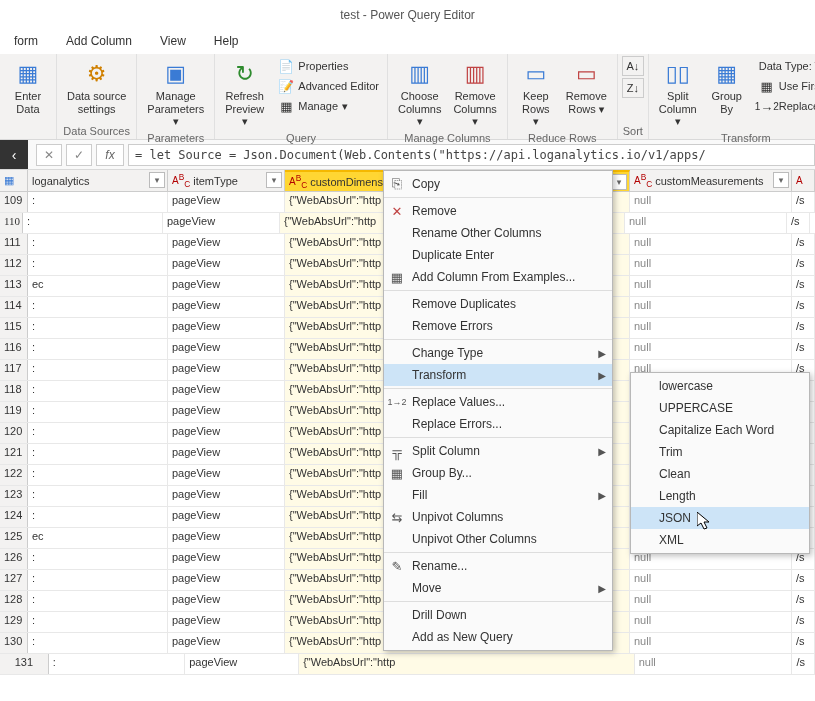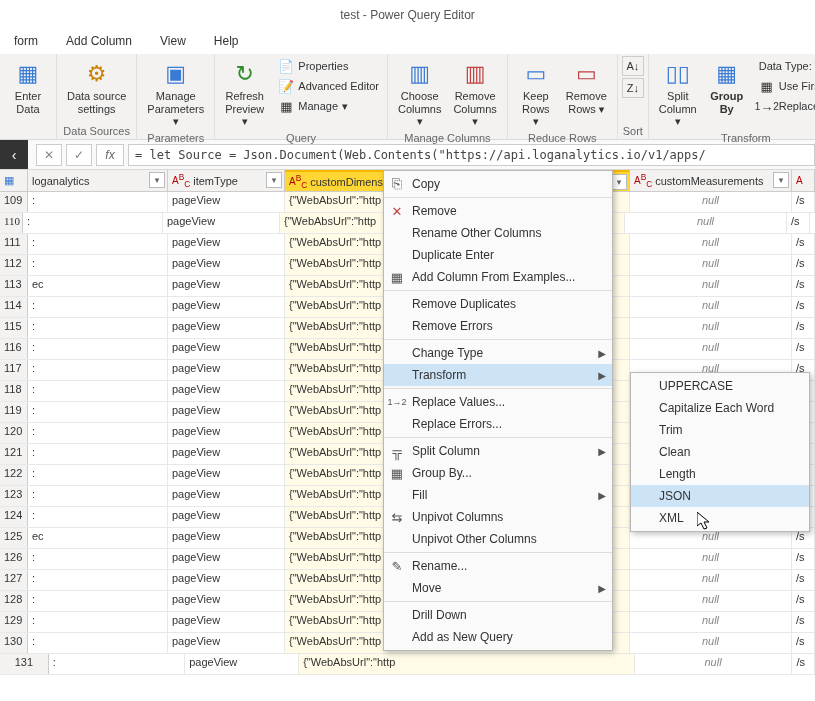--- a/index.html
+++ b/index.html
@@ -30,21 +30,21 @@
 .grid-header { display: flex; height: 22px; background: #f3f2f1; border-bottom: 1px solid #ccc; }
 .gh-cell { border-right: 1px solid #ccc; display: flex; align-items: center; padding: 0 4px; font-size: 11px; position: relative; background: inherit; }
 .gh-cell.sel { background: #ffd633; border-top: 2px solid #f5b800; }
 .gh-caret { position: absolute; right: 2px; top: 2px; width: 16px; height: 16px; border: 1px solid #bbb; background: #fff; display: flex; align-items: center; justify-content: center; font-size: 9px; color: #666; }
 .gh-type { color: #b30000; font-size: 10px; margin-right: 3px; }
 
 .grid-body { overflow: hidden; }
 .grid-row { display: flex; height: 21px; border-bottom: 1px solid #e8e8e8; }
 .gr-cell { border-right: 1px solid #e8e8e8; padding: 2px 4px; font-size: 11px; white-space: nowrap; overflow: hidden; color: #333; }
 .gr-cell.rownum { background: #f3f2f1; text-align: left; color: #333; border-right: 1px solid #ccc; }
-.gr-cell.null { font-style: italic; color: #888; text-align: center; }
+.gr-cell.null { color: #888; text-align: left; }
 .gr-cell.selcol { background: #fffbe6; }
 
 .context-menu { position: absolute; background: #fafafa; border: 1px solid #b8b8b8; box-shadow: 2px 2px 6px rgba(0,0,0,0.25); min-width: 230px; padding: 2px 0; z-index: 100; }
 .cm-item { display: flex; align-items: center; height: 22px; padding: 0 24px 0 28px; font-size: 12px; color: #333; position: relative; cursor: default; }
 .cm-item.hl { background: #cde4f7; }
 .cm-item .ico { position: absolute; left: 4px; width: 18px; height: 18px; display: flex; align-items: center; justify-content: center; font-size: 13px; color: #555; }
 .cm-item .arrow { position: absolute; right: 6px; font-size: 10px; color: #555; }
 
 .cursor-ptr { position: absolute; width: 16px; height: 20px; pointer-events: none; z-index: 200; }
 </style>
@@ -162,21 +162,21 @@
 
   <div class="ribbon-group">
     <div class="ribbon-group-body">
       <div class="ribbon-btn-large">
         <span class="ico" style="color:#3a7bd5;">▯▯</span>
         <span><span style="white-space:pre;">Split
 Column</span> ▾</span>
       </div>
       <div class="ribbon-btn-large">
         <span class="ico" style="color:#3a7bd5;">▦</span>
-        <span style="white-space:pre;font-weight:bold;">Group
+        <span style="white-space:pre;">Group
 By</span>
       </div>
       <div class="col" style="margin-left:4px;">
         <div class="ribbon-btn-small">
             <span>Data Type: Te</span>
           </div>
         <div class="ribbon-btn-small">
             <span class="ico">▦</span>
             <span>Use First</span>
           </div>
@@ -494,20 +494,23 @@
     <div class="cm-item">
         <span>Drill Down</span>
       </div>
     <div class="cm-item">
         <span>Add as New Query</span>
       </div>
   </div>
 
   <div class="context-menu" style="left:630px; top:202px; min-width:180px;">
     <div class="cm-item">
+        <span>lowercase</span>
+      </div>
+    <div class="cm-item">
         <span>UPPERCASE</span>
       </div>
     <div class="cm-item">
         <span>Capitalize Each Word</span>
       </div>
     <div class="cm-item">
         <span>Trim</span>
       </div>
     <div class="cm-item">
         <span>Clean</span>

